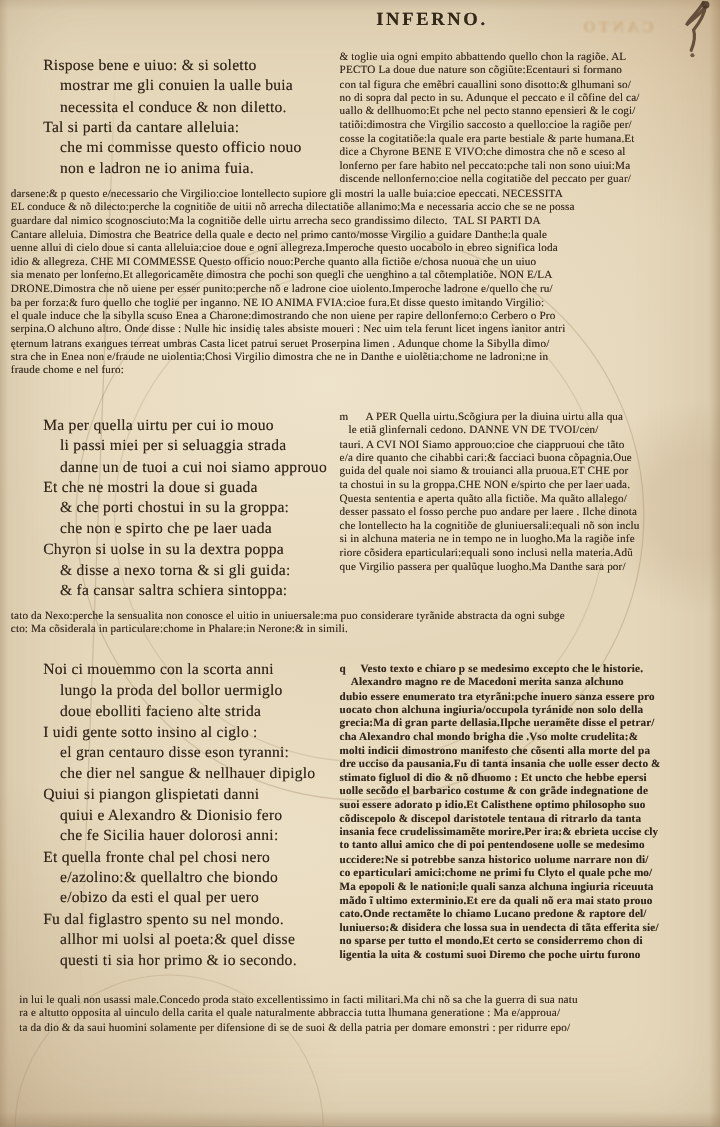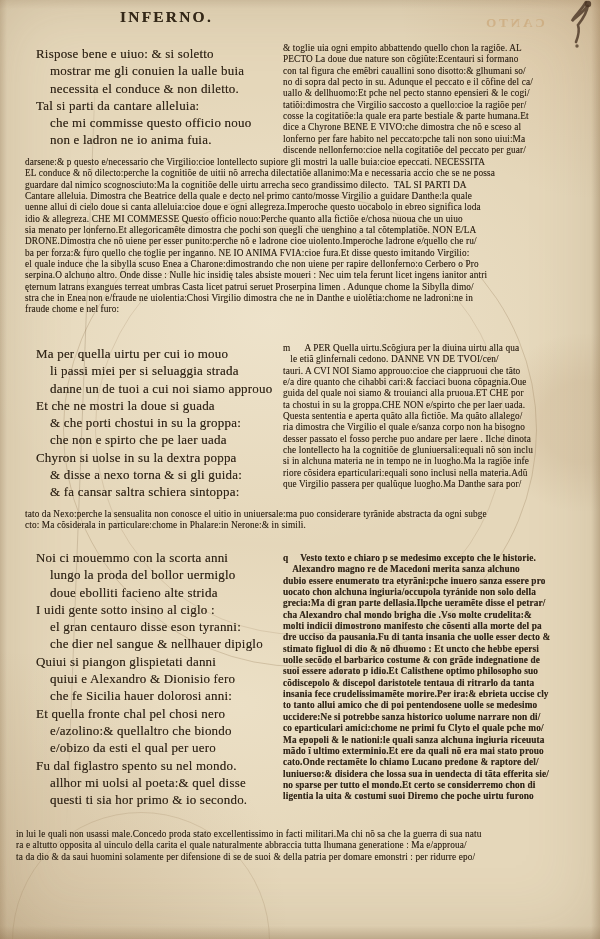--- a/index.html
+++ b/index.html
@@ -10,21 +10,21 @@
       radial-gradient(circle at 97% 45%, rgba(150,110,70,.12) 0 40px, transparent 90px),
       radial-gradient(circle at 0% 100%, rgba(140,105,65,.22), transparent 26%),
       radial-gradient(circle at 100% 0%, rgba(175,128,82,.20), transparent 18%),
       radial-gradient(ellipse 420px 320px at 45% 34%, rgba(252,246,230,.38), transparent 72%),
       radial-gradient(ellipse 300px 220px at 40% 75%, rgba(250,243,224,.30), transparent 75%),
       linear-gradient(90deg, rgba(130,100,65,.22), transparent 7px, transparent 591px, rgba(130,100,65,.30)),
       linear-gradient(180deg, rgba(130,100,65,.14), transparent 9px, transparent 926px, rgba(130,100,65,.30)),
       #e5d7ba;
     box-shadow:inset 0 0 70px rgba(120,90,55,.22);
   }
-  .header{position:absolute;top:8px;left:120px;width:480px;
+  .header{position:absolute;top:8px;left:120px;width:480px;text-align:center;
     font-size:15.5px;font-weight:700;letter-spacing:2.2px;color:#342818;
     text-shadow:0 0 .5px rgba(50,35,20,.6);}
   .ghost{position:absolute;top:15px;left:468px;width:92px;text-align:center;
     font-size:13px;font-weight:700;letter-spacing:3px;color:rgba(198,158,108,.55);
     transform:scaleX(-1);filter:blur(.7px);}
   .blot{position:absolute;top:0;left:548px;}
   .wm{position:absolute;border-radius:50%;border:1.2px solid rgba(150,122,85,.30);pointer-events:none;}
   .c1{left:63px;top:193px;width:472px;height:472px;}
   .c2{left:95px;top:225px;width:408px;height:408px;border-color:rgba(150,122,85,.20);}
   .c3{left:12px;top:812px;width:256px;height:256px;border-color:rgba(150,122,85,.22);}
@@ -34,21 +34,21 @@
   .verse{position:absolute;left:36px;width:252px;}
   .vline{white-space:pre;font-size:13px;line-height:17.3px;height:17.3px;letter-spacing:.2px;
     text-shadow:0 0 .4px rgba(50,35,20,.55);}
   .vline.indent{padding-left:14px;}
   .v1{top:45px;} .v2{top:345px;} .v3{top:549px;}
   .comm{position:absolute;}
   .cline{white-space:pre;font-size:9.3px;line-height:11.35px;height:11.35px;letter-spacing:.12px;
     text-shadow:0 0 .3px rgba(60,42,25,.5);}
   .side{left:283px;width:314px;}
   .s1{top:43px;} .s2{top:343px;} .s3{top:553px;font-weight:bold;}
-  .full{left:25px;width:567px;}
+  .full{left:9px;width:567px;}
   .f1{top:157px;} .f2{top:509px;}
   .f3{top:829px;left:16px;width:578px;}
 </style>
 </head>
 <body>
 
 <div class="page">
 
   <div class="wm c1"></div>
   <div class="wm c2"></div>
@@ -118,21 +118,20 @@
     </div>
   <div class="comm side s2">
 
   <div class="cline">m      A PER Quella uirtu.Scõgiura per la diuina uirtu alla qua</div>
       <div class="cline">   le etiã glinfernali cedono. DANNE VN DE TVOI/cen/</div>
       <div class="cline">tauri. A CVI NOI Siamo approuo:cioe che ciappruoui che tãto</div>
       <div class="cline">e/a dire quanto che cihabbi cari:&amp; facciaci buona cõpagnia.Oue</div>
       <div class="cline">guida del quale noi siamo &amp; trouianci alla pruoua.ET CHE por</div>
       <div class="cline">ta chostui in su la groppa.CHE NON e/spirto che per laer uada.</div>
       <div class="cline">Questa sententia e aperta quãto alla fictiõe. Ma quãto allalego/</div>
-      <div class="cline">ria dimostra che Virgilio el quale e/sanza corpo non ha bisogno</div>
       <div class="cline">desser passato el fosso perche puo andare per laere . Ilche dinota</div>
       <div class="cline">che lontellecto ha la cognitiõe de gluniuersali:equali nõ son inclu</div>
       <div class="cline">si in alchuna materia ne in tempo ne in luogho.Ma la ragiõe infe</div>
       <div class="cline">riore cõsidera eparticulari:equali sono inclusi nella materia.Adũ</div>
       <div class="cline">que Virgilio passera per qualũque luogho.Ma Danthe sara por/</div>
     </div>
   <div class="comm full f2">
 
   <div class="cline">tato da Nexo:perche la sensualita non conosce el uitio in uniuersale:ma puo considerare tyrãnide abstracta da ogni subge</div>
       <div class="cline">cto: Ma cõsiderala in particulare:chome in Phalare:in Nerone:&amp; in simili.</div>

